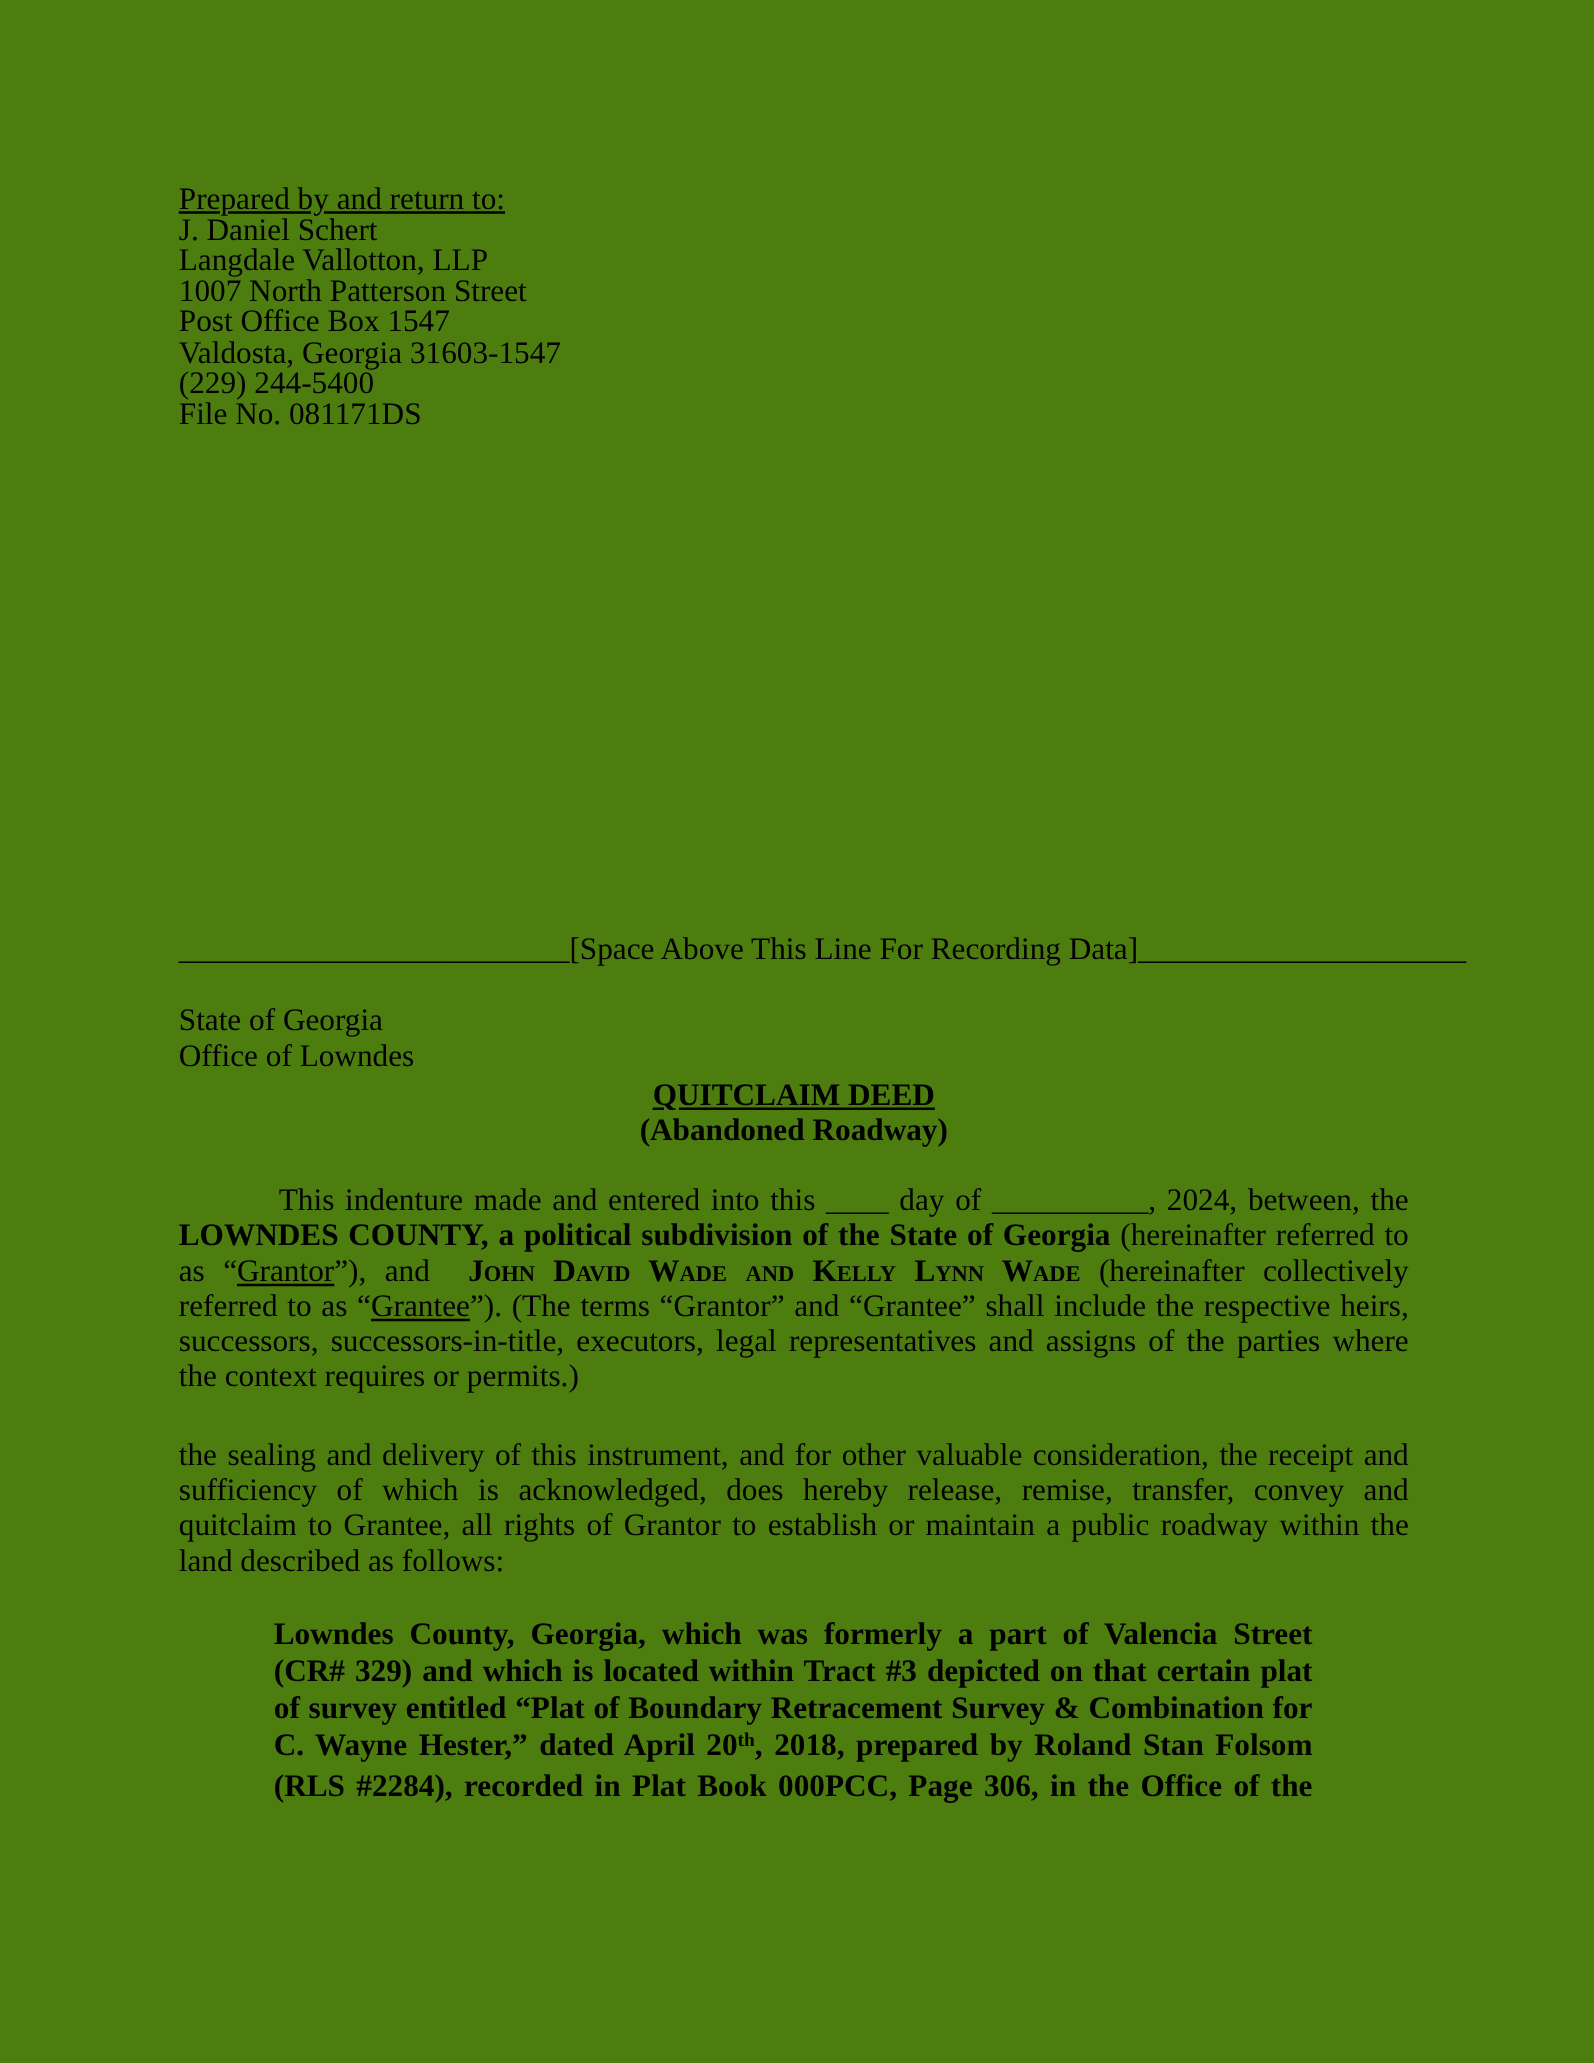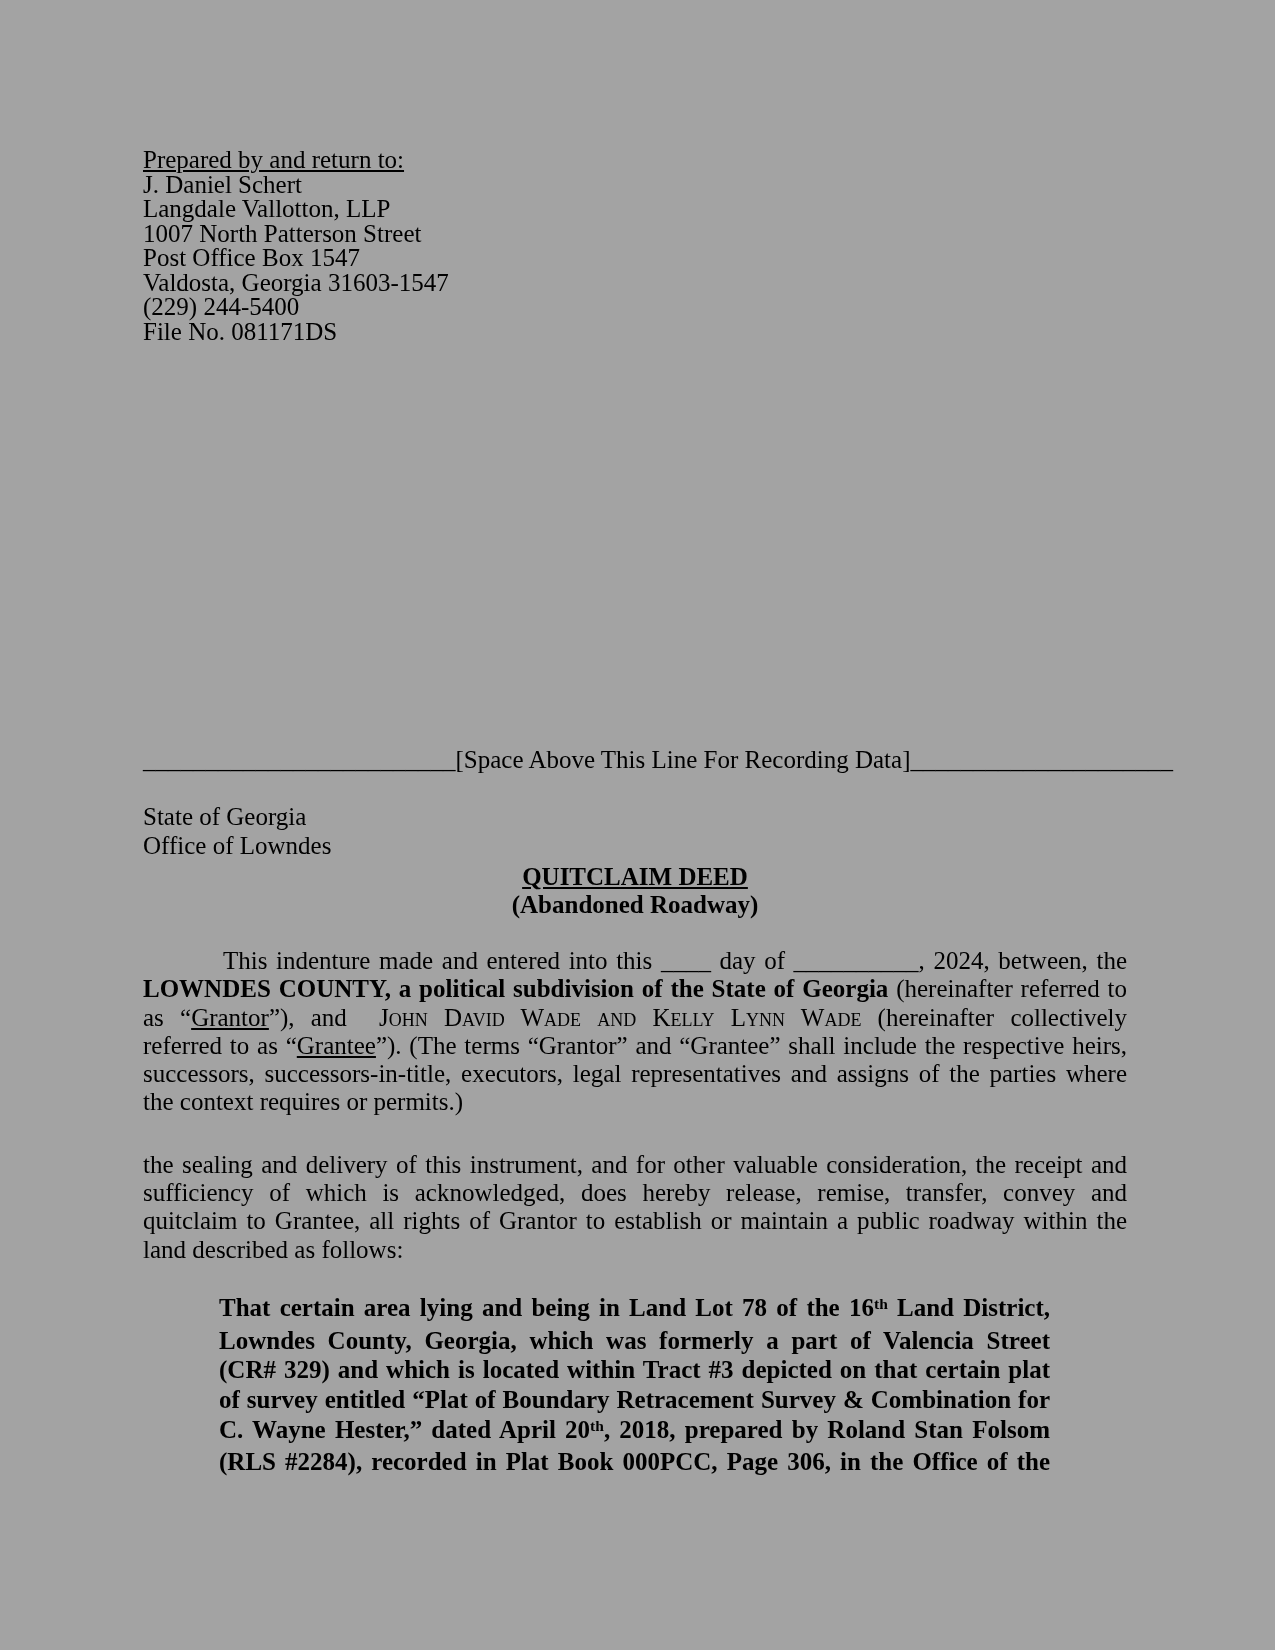--- a/index.html
+++ b/index.html
@@ -1,20 +1,20 @@
 <!DOCTYPE html>
 <html><head>
 <meta charset="utf-8">
 <style>
   html,body { margin:0; padding:0; background:#e8e8e8; }
   .page {
     position:relative;
     width:1275px; height:1650px;
     margin:0 auto;
-    background:#a3a3a3;
+    background:#4d7c0f;
     color:#000000;
     font-family:"Liberation Serif","DejaVu Serif",serif;
     font-size:25px;
     overflow:hidden;
     box-sizing:border-box;
   }
   .content {
     box-sizing:border-box;
     width:100%; height:100%;
     padding:0 148px 0 143px;
@@ -54,21 +54,21 @@
   .line { }
   .line.just {
     text-align:justify;
     text-align-last:justify;
     white-space:nowrap;
   }
   .line.indent { text-indent:80px; }
   .seg-n { }
   .seg-b { font-weight:bold; }
   .seg-u { text-decoration:underline; }
-  .seg-sc { font-weight:normal; font-variant:small-caps;margin-left:16px; }
+  .seg-sc { font-weight:bold; font-variant:small-caps;margin-left:16px; }
   .seg-sup { font-weight:bold; font-size:0.62em; position:relative; top:-0.45em; }
 </style>
 </head>
 <body>
 
 <div class="page">
   <div class="content">
 
     <div class="prepared">
       <div><span class="u-line">Prepared by and return to:</span></div>
@@ -104,21 +104,20 @@
           <div class="line just"><span class="seg-n">successors, successors-in-title, executors, legal representatives and assigns of the parties where</span></div>
           <div class="line"><span class="seg-n">the context requires or permits.)</span></div>
         </div>
         <div class="para body">
           <div class="line just"><span class="seg-n">the sealing and delivery of this instrument, and for other valuable consideration, the receipt and</span></div>
           <div class="line just"><span class="seg-n">sufficiency of which is acknowledged, does hereby release, remise, transfer, convey and</span></div>
           <div class="line just"><span class="seg-n">quitclaim to Grantee, all rights of Grantor to establish or maintain a public roadway within the</span></div>
           <div class="line"><span class="seg-n">land described as follows:</span></div>
         </div>
         <div class="para indented-bold">
-          <div class="line just"><span class="seg-b">That certain area lying and being in Land Lot 78 of the 16</span><span class="seg-sup">th</span><span class="seg-b"> Land District,</span></div>
           <div class="line just"><span class="seg-b">Lowndes County, Georgia, which was formerly a part of Valencia Street</span></div>
           <div class="line just"><span class="seg-b">(CR# 329) and which is located within Tract #3 depicted on that certain plat</span></div>
           <div class="line just"><span class="seg-b">of survey entitled “Plat of Boundary Retracement Survey &amp; Combination for</span></div>
           <div class="line just"><span class="seg-b">C. Wayne Hester,” dated April 20</span><span class="seg-sup">th</span><span class="seg-b">, 2018, prepared by Roland Stan Folsom</span></div>
           <div class="line just"><span class="seg-b">(RLS #2284), recorded in Plat Book 000PCC, Page 306, in the Office of the</span></div>
         </div>
       </div>
 
   </div>
 </div>

